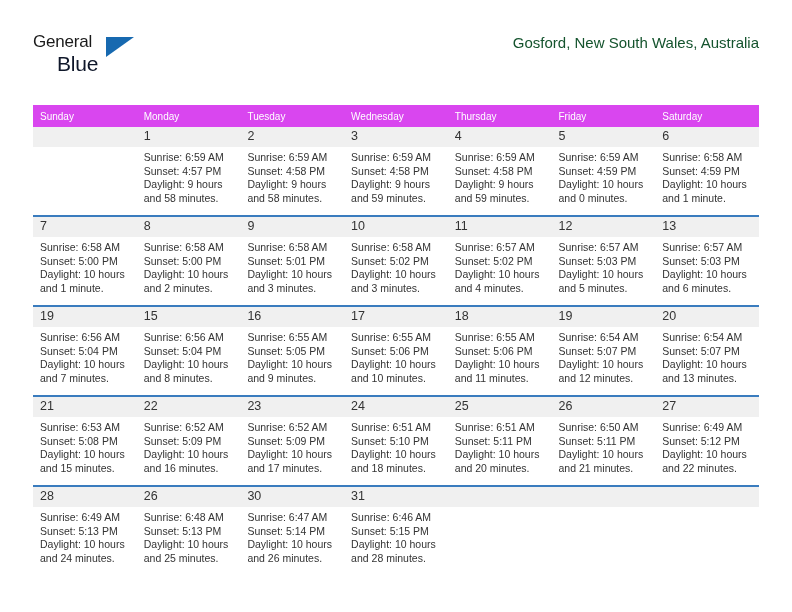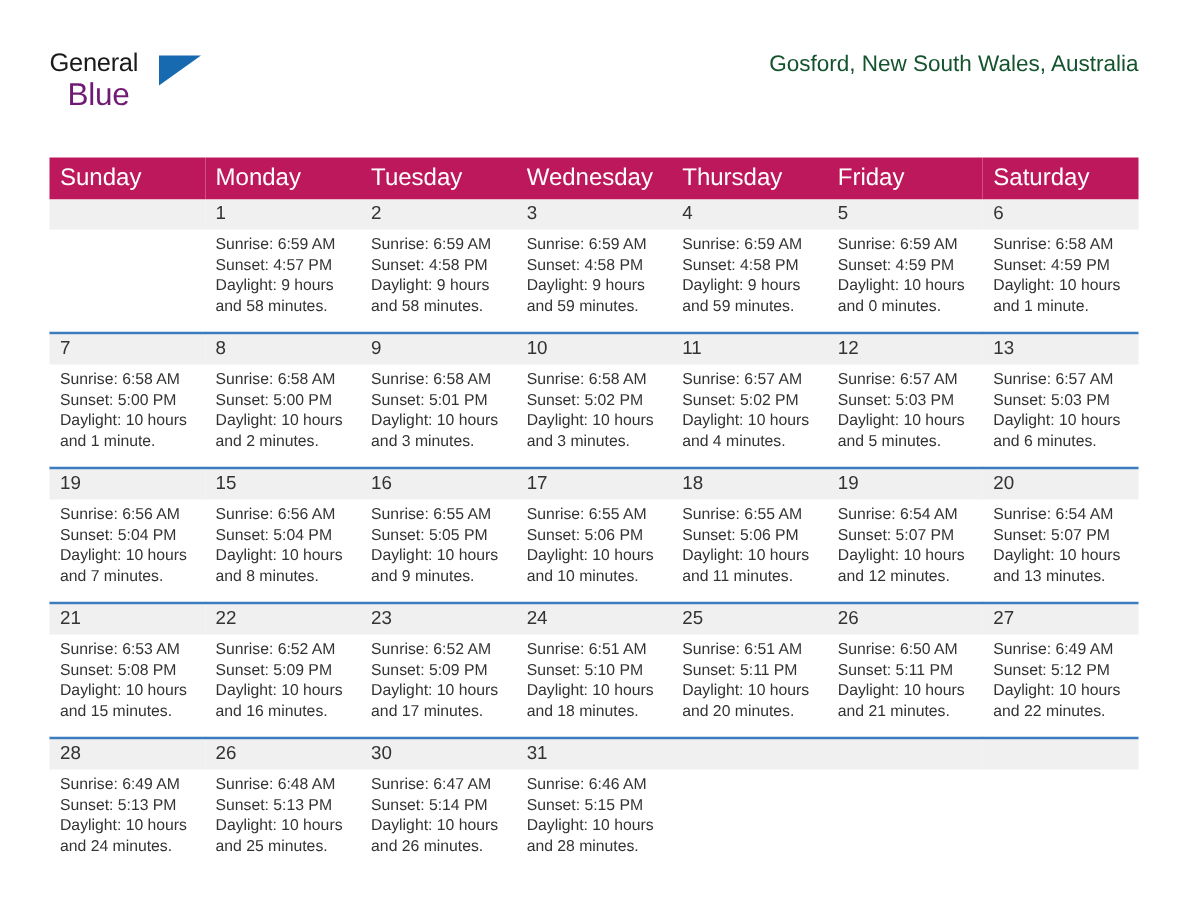--- a/index.html
+++ b/index.html
@@ -40,25 +40,25 @@
     position: absolute;
     left: 0;
     top: 0;
     font-size: 17px;
     letter-spacing: -0.2px;
     color: #1a1a1a;
     font-family: "Liberation Sans", sans-serif;
   }
   .logo-blue {
     position: absolute;
-    left: 12px;
+    left: 24px;
     top: 20px;
     font-size: 21px;
     letter-spacing: -0.2px;
-    color: #701a75;
+    color: #0f172a;
     font-family: "Liberation Sans", sans-serif;
   }
   .logo-triangle {
     position: absolute;
     left: 73px;
     top: 5px;
     width: 0;
     height: 0;
     border-left: 28px solid #1769b0;
     border-bottom: 20px solid transparent;
@@ -87,23 +87,23 @@
   
   .calendar {
     position: absolute;
     left: 33px;
     top: 105px;
     width: 726px;
     border-collapse: collapse;
     table-layout: fixed;
   }
   .calendar th {
-    background: #be185d;
+    background: #d946ef;
     color: #ffffff;
-    font-size: 16px;
+    font-size: 10px;
     font-weight: normal;
     text-align: left;
     padding: 5px 0 5px 7px;
     height: 12px;
     vertical-align: middle;
   }
   .week-sep td {
     padding: 0;
     height: 2px;
     background: #3a7cbe;

